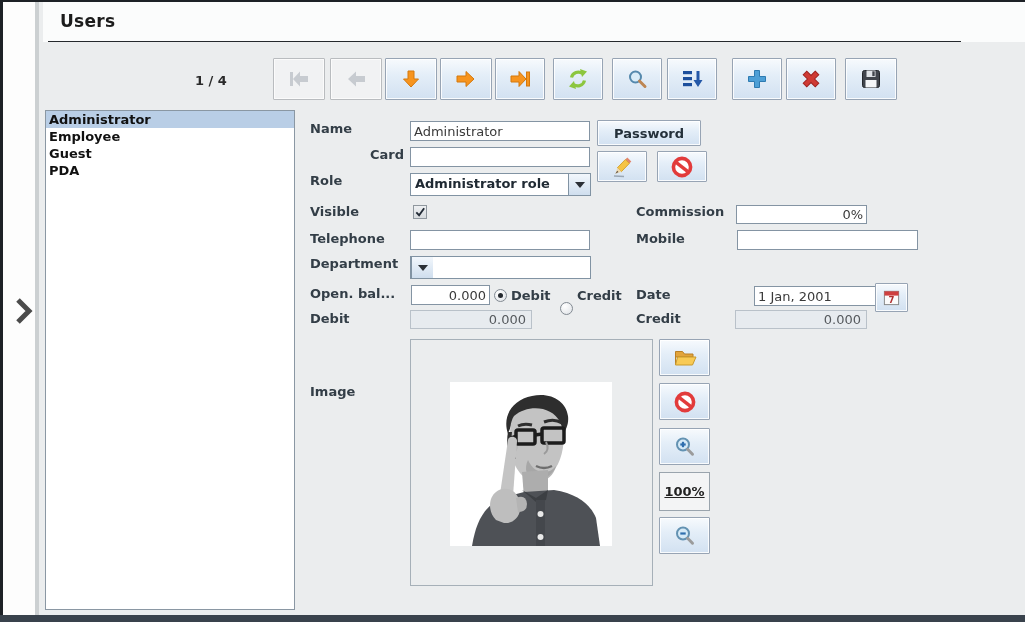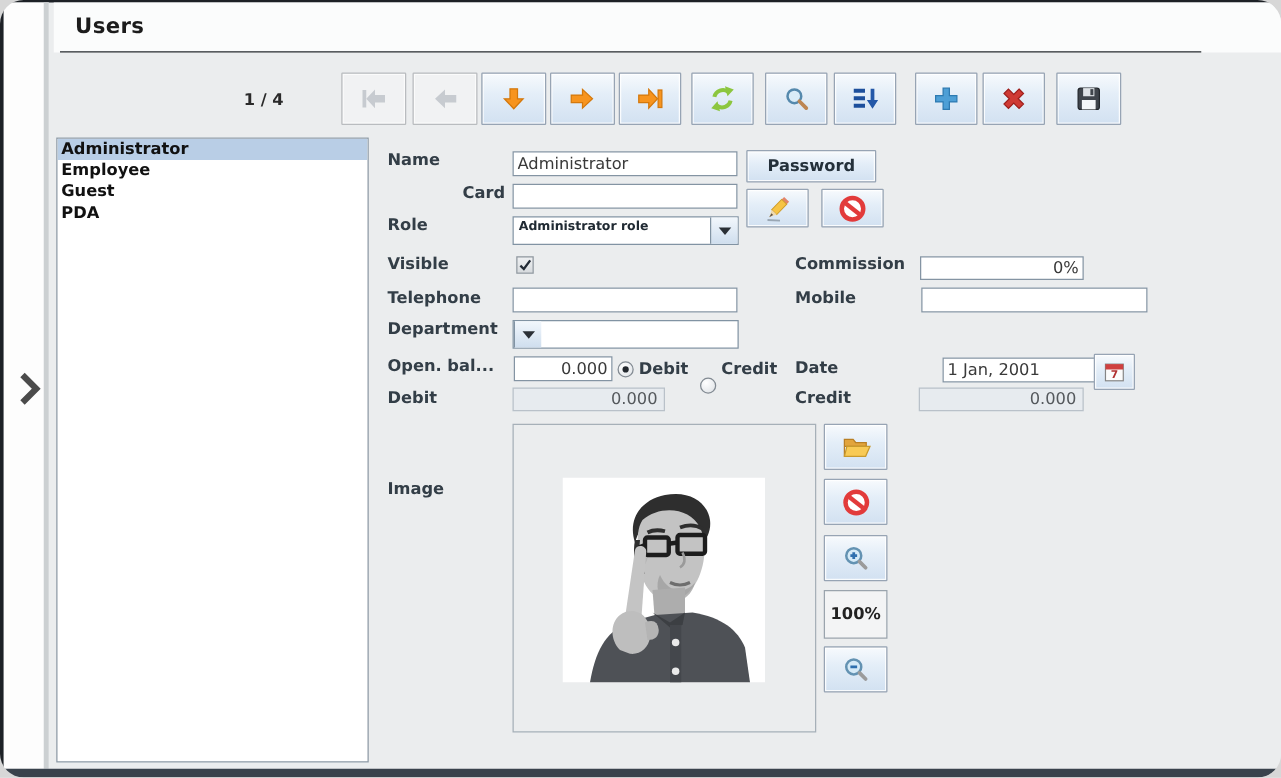--- a/index.html
+++ b/index.html
@@ -1,16 +1,16 @@
 <!DOCTYPE html>
 <html><head>
 <meta charset="utf-8">
 <style>
   html,body{margin:0;padding:0;background:#d7d7d7;font-family:"DejaVu Sans","Liberation Sans",sans-serif;}
-  .window{position:relative;width:1025px;height:622px;background:#ebedee;overflow:hidden;border-radius:19px;}
+  .window{position:relative;width:1025px;height:622px;background:#ebedee;overflow:hidden;}
   .abs{position:absolute;box-sizing:border-box;}
 
   
   .frame-top{left:0;top:0;width:1025px;height:2px;background:#1d2126;}
   .frame-left{left:0;top:0;width:3px;height:622px;background:#1d2126;}
   .frame-bottom{left:0;top:615px;width:1025px;height:7px;background:#39424c;}
 
   
   .side-strip{left:3px;top:2px;width:36px;height:613px;background:#fdfdfd;border-right:4px solid #ccd0d2;cursor:pointer;}
   .chevron{left:10px;top:294px;width:20px;height:30px;}
@@ -37,33 +37,33 @@
   .lbl{font-size:13px;font-weight:700;color:#333e47;white-space:nowrap;}
 
   
   .field{border:1px solid #8494a3;background:#fff;font-size:13px;color:#3a3a3a;padding:0 3px;font-family:inherit;}
   .field.right{text-align:right;}
   .ro-field{border:1px solid #b9c1c9;background:#e7ebef;font-size:13px;color:#55595d;
             display:flex;align-items:center;justify-content:flex-end;padding:0 5px;}
 
   
   .combo{border:1px solid #8193a3;background:#fff;display:flex;cursor:pointer;}
-  .combo .ctext{flex:1;font-size:10px;font-weight:700;color:#202a33;padding:2px 4px;white-space:nowrap;overflow:hidden;}
+  .combo .ctext{flex:1;font-size:13px;font-weight:700;color:#202a33;padding:2px 4px;white-space:nowrap;overflow:hidden;}
   .combo .cbtn{width:21px;border-left:1px solid #8193a3;display:flex;align-items:center;justify-content:center;
                background:linear-gradient(180deg,#f2f7fc,#cfdeee);}
   .combo .tri{width:0;height:0;border-left:5px solid transparent;border-right:5px solid transparent;border-top:6px solid #2b3036;}
 
   
   .sbtn{border:1px solid #97a4b4;border-radius:1px;
         background:linear-gradient(180deg,#f7fafd 0%,#e4eef8 40%,#d2e1f1 100%);
         box-shadow:inset 0 0 0 1px rgba(255,255,255,.85);
         display:flex;align-items:center;justify-content:center;cursor:pointer;
         font-size:13px;font-weight:700;color:#24303a;font-family:inherit;padding:0;}
   .flatbtn{border:1px solid #9aa4ad;background:#f3f4f5;display:flex;align-items:center;justify-content:center;
-           font-size:13px;font-weight:700;color:#222;cursor:pointer;font-family:inherit;}
+           font-size:13px;font-weight:700;color:#222;cursor:pointer;font-family:inherit;text-decoration:underline;}
 
   
   .cbx{width:14px;height:14px;border:1px solid #8f979e;background:linear-gradient(180deg,#eef0f2,#d7dbde);
        display:flex;align-items:center;justify-content:center;cursor:pointer;}
   .cbx svg{display:none;}
   .cbx.on svg{display:block;}
 
   
   .radio{width:13px;height:13px;border-radius:50%;border:1px solid #828a92;
          background:radial-gradient(circle at 35% 30%,#ffffff,#dde1e5);cursor:pointer;position:relative;}

